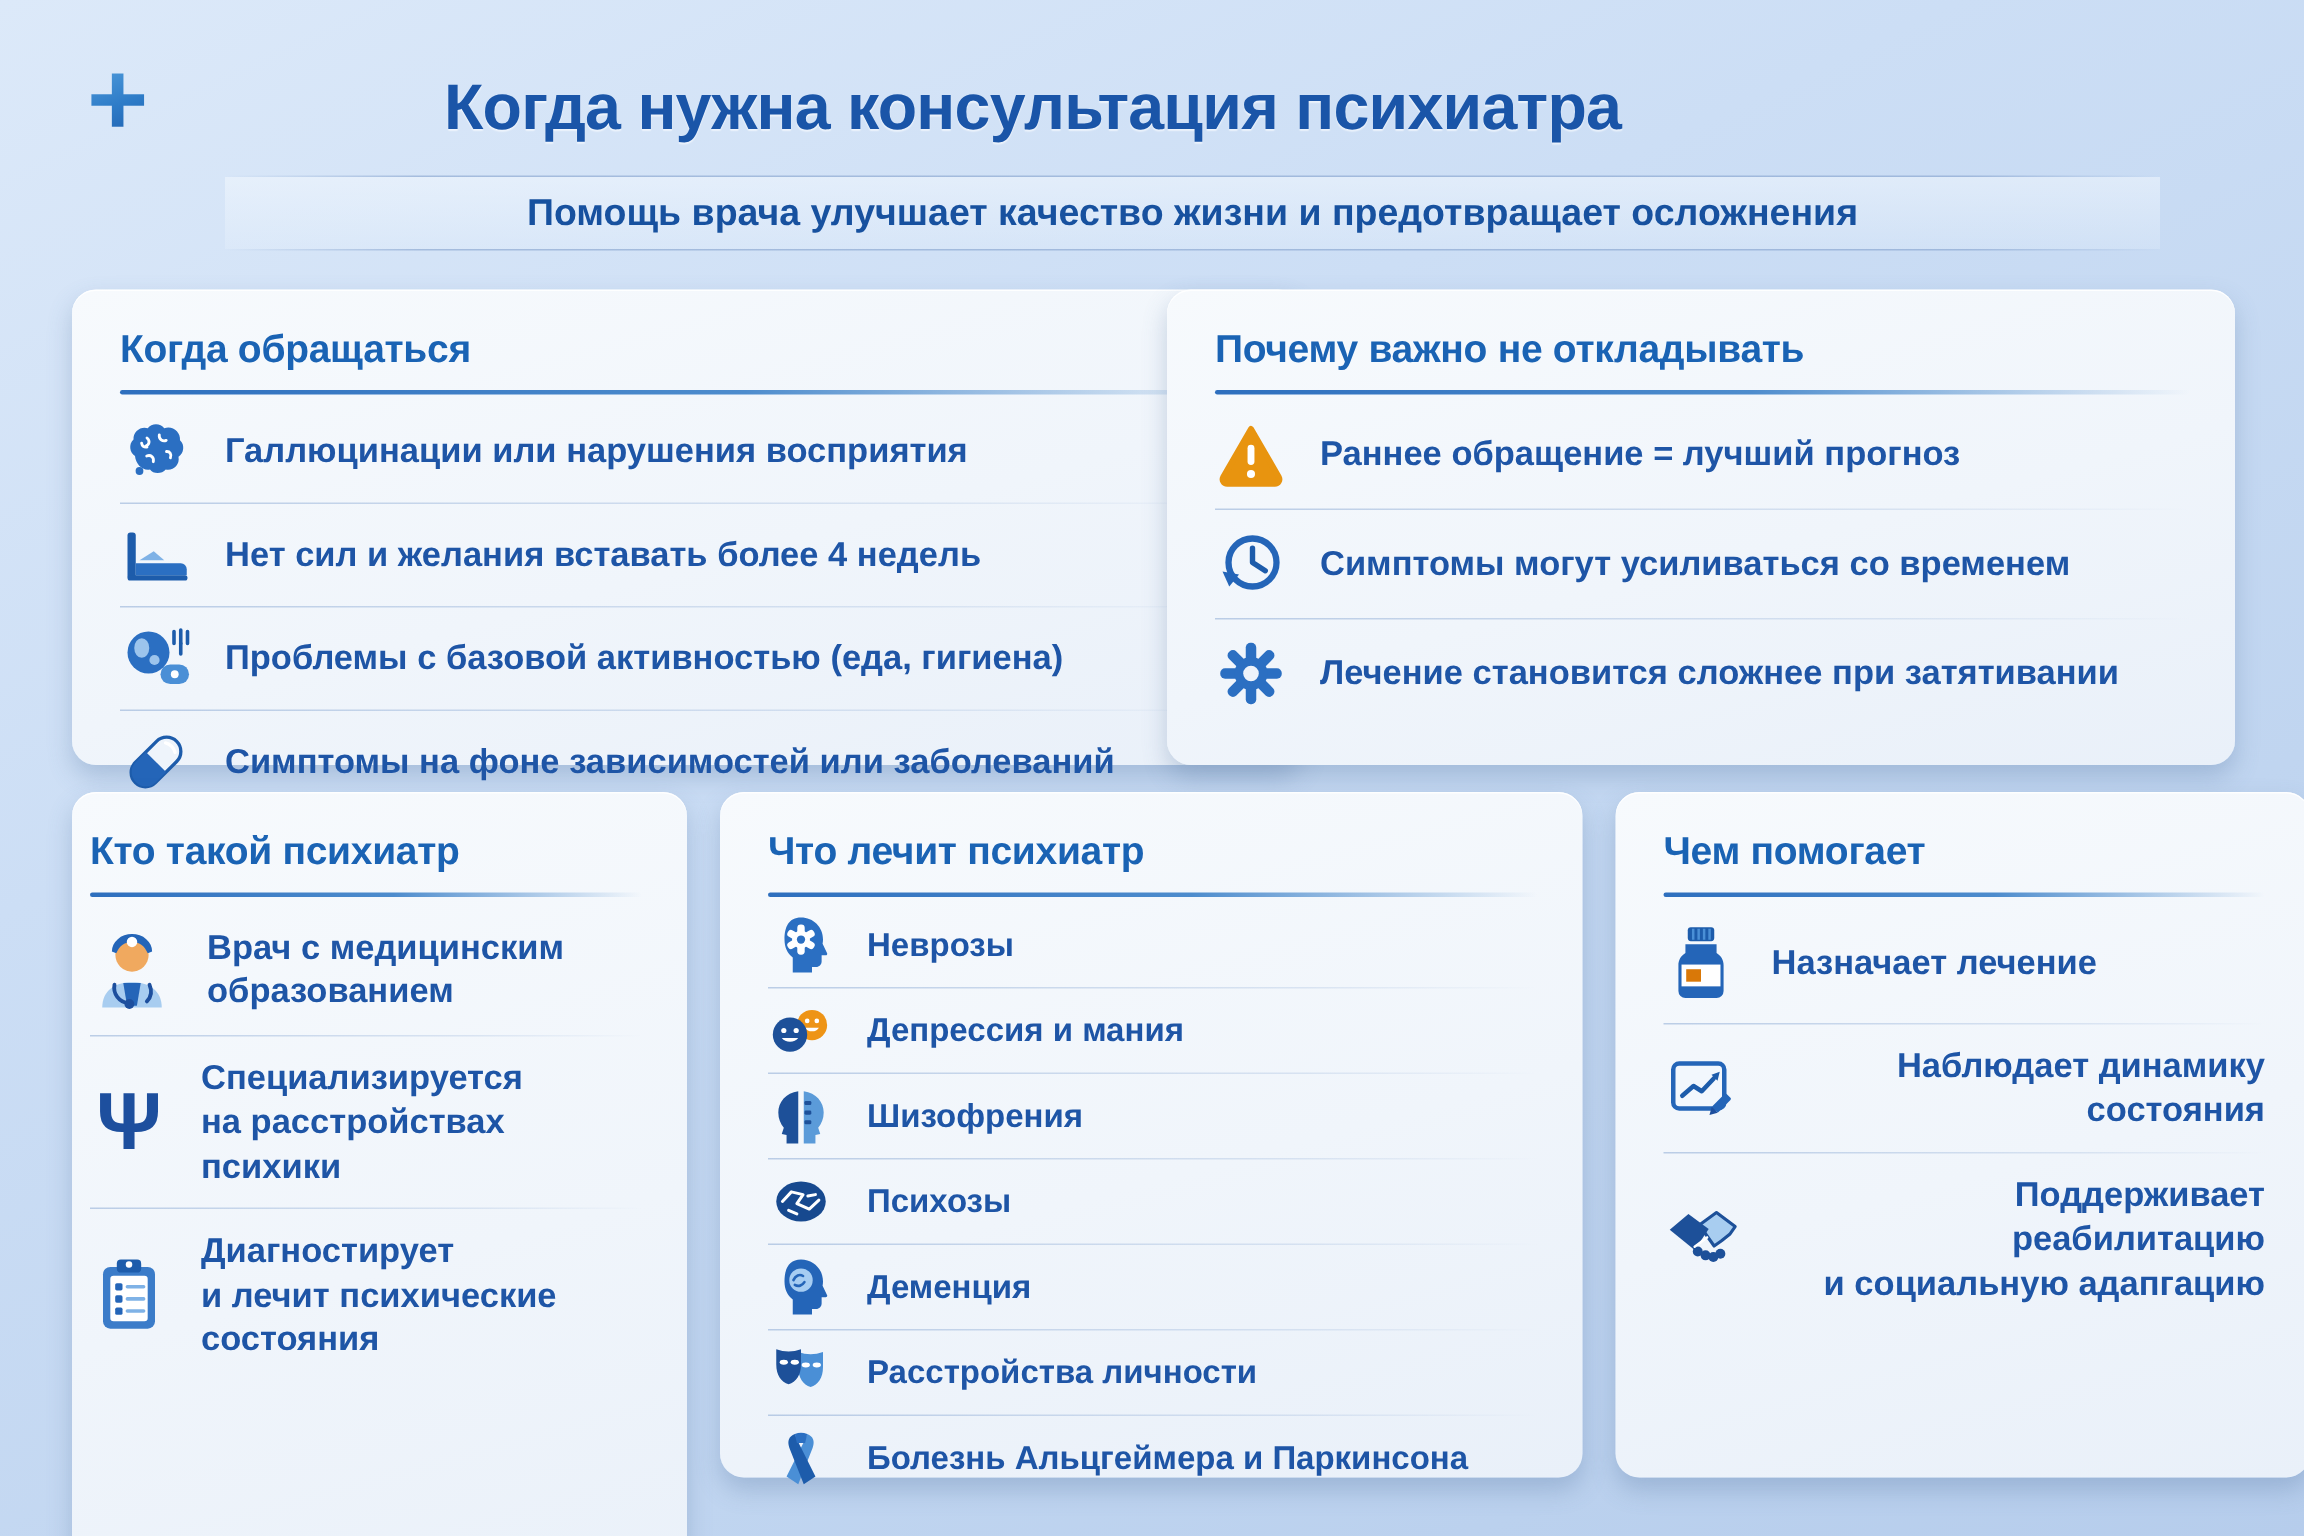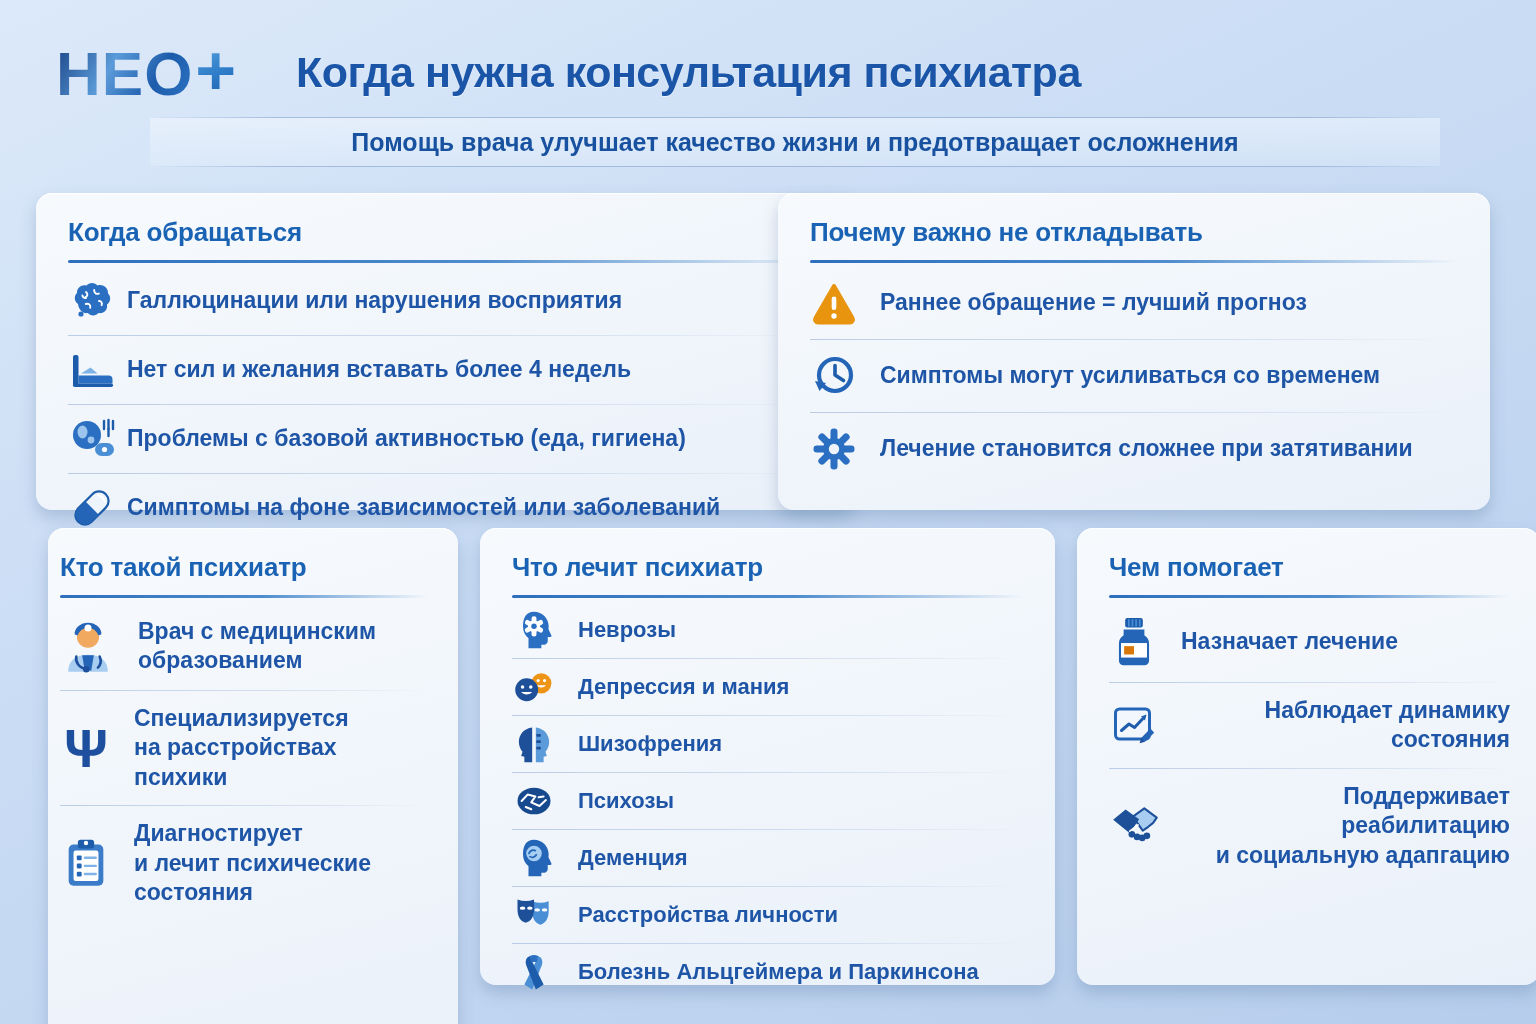--- a/index.html
+++ b/index.html
@@ -35,54 +35,53 @@
     background:linear-gradient(180deg,rgba(245,250,255,.5),rgba(235,244,253,.25));
   }
   .subtitle{ font-size:25px; font-weight:700; color:#17519f; }
   
   .card{
     position:absolute; border-radius:16px;
     background:linear-gradient(165deg,#f7fafd 0%,#f0f5fb 55%,#e9f0f9 100%);
     box-shadow:0 8px 16px rgba(84,116,160,.30), inset 0 1px 0 rgba(255,255,255,.9);
     padding:24px 30px 10px 32px;
   }
-  .card-when   { left:36px;   top:193px; width:820px; height:317px; }
+  .card-when   { left:48px;   top:193px; width:820px; height:317px; }
   .card-why    { left:778px;  top:193px; width:712px; height:317px; }
   .card-who    { left:48px;   top:528px; width:410px; height:570px;padding-left:12px; }
   .card-treats { left:480px;  top:528px; width:575px; height:457px; }
   .card-helps  { left:1077px; top:528px; width:463px; height:457px; }
   .card h2{ font-size:26px; font-weight:800; color:#1a63b4; letter-spacing:-0.2px; }
   .accent-line{
     height:3px; margin:12px 0 4px 0; border-radius:2px;
     background:linear-gradient(90deg,#2e6fbe 0%,#4d8ccd 55%,rgba(120,165,215,0) 100%);
   }
   .items{ list-style:none; }
   .item{ display:flex; align-items:center; gap:22px; }
   .item:not(:last-child){
     border-bottom:1px solid;
     border-image:linear-gradient(90deg,rgba(140,170,212,.55),rgba(140,170,212,.25) 70%,rgba(140,170,212,0)) 1;
   }
   .item-text{ font-size:23px; font-weight:600; color:#1e55a6; line-height:1.28; white-space:pre-line; }
   .icon{ flex:0 0 auto; display:flex; align-items:center; justify-content:center; }
   .icon svg{ display:block; }
   
-  .card-when  .item{ padding:10px 0; min-height:62px;gap:11px; }
+  .card-when  .item{ padding:10px 0; min-height:62px; }
   .card-why   .item{ padding:12px 0; min-height:64px; }
   .card-who   .item{ padding:13px 0; }
   .card-helps .item{ padding:13px 0; min-height:72px;text-align:right; }
   .card-treats .item{ padding:6px 0; min-height:53px; }
   .card-treats .item-text{ font-size:22px; }
   .psi-glyph{ font-size:54px; font-weight:700; color:#1d4f9e; line-height:1; width:52px; text-align:center; }
 </style>
 </head>
 <body>
 
 <header>
   <div class="logo">
-    <span class="logo-neo">НЕО</span>
     <span class="logo-plus">+</span>
   </div>
   <h1 class="page-title">Когда нужна консультация психиатра</h1>
   <div class="hline hline-top"></div>
   <div class="subtitle-strip">
     <p class="subtitle">Помощь врача улучшает качество жизни и предотвращает осложнения</p>
   </div>
   <div class="hline hline-bottom"></div>
 </header>
 

